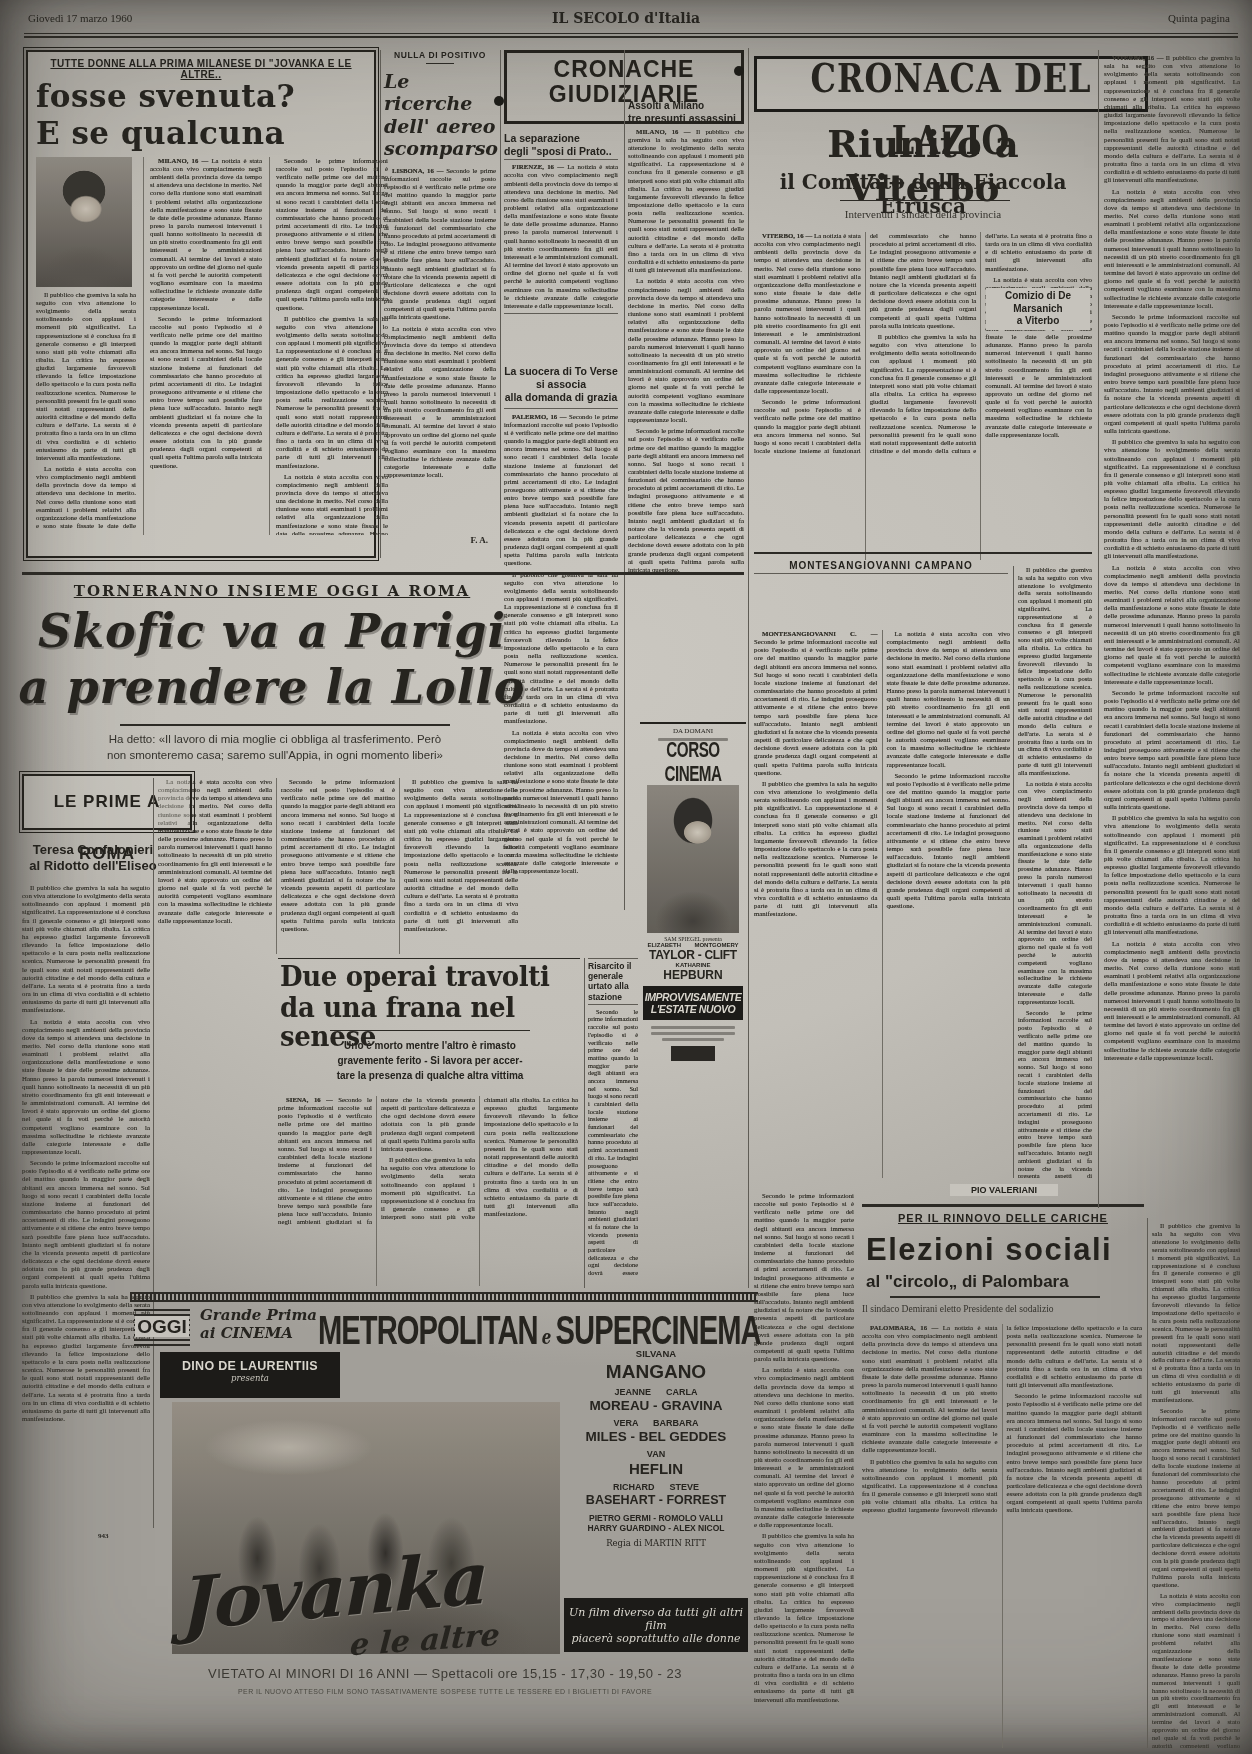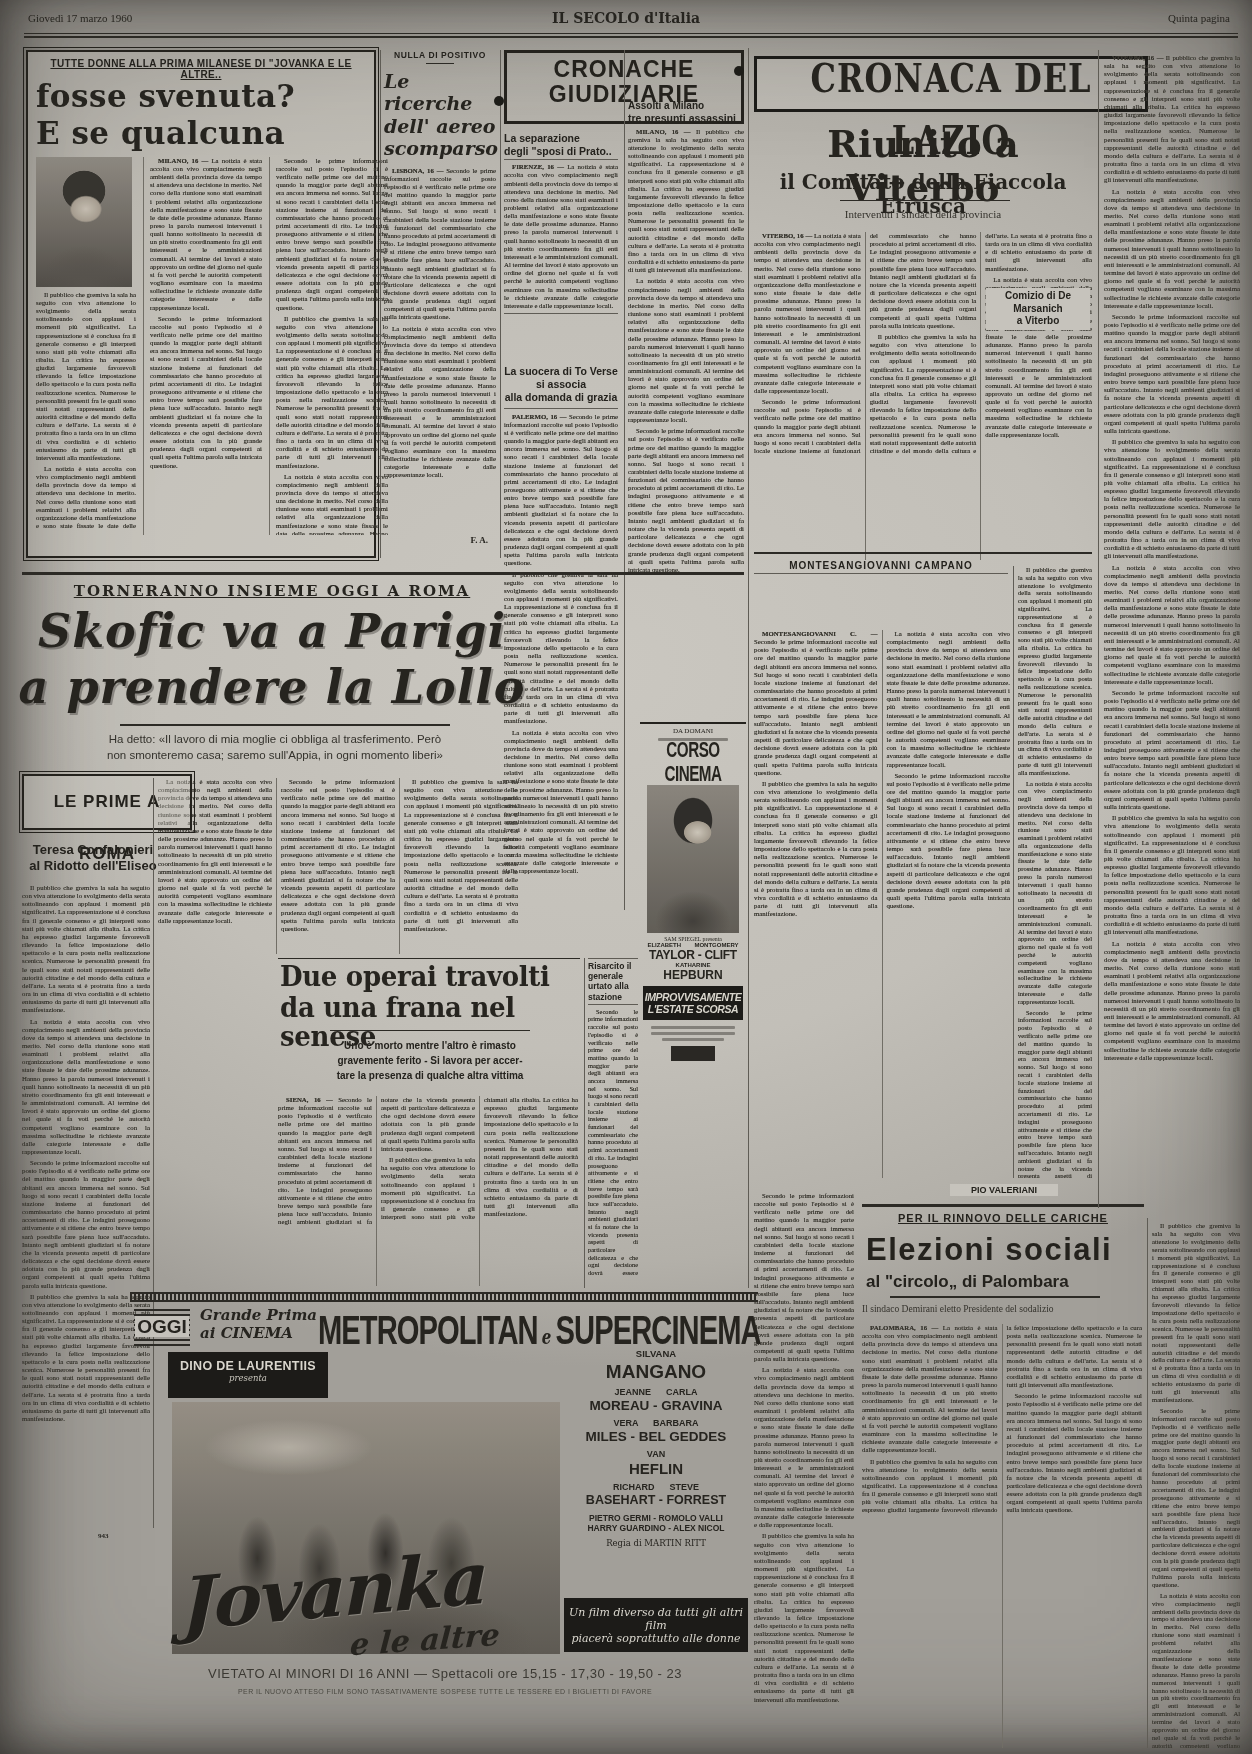--- a/index.html
+++ b/index.html
@@ -130,21 +130,21 @@
         radial-gradient(ellipse 34px 40px at 50% 24%, #2b2925 0%, #2b2925 55%, rgba(0,0,0,0) 58%),
         radial-gradient(ellipse 50px 40px at 50% 92%, #3f3c37 0%, rgba(0,0,0,0) 75%),
         linear-gradient(180deg,#8a857d 0%,#5f5b54 100%);"></div>
     <div style="font-size:5.8px;margin-top:3px;">SAM SPIEGEL presenta</div>
     <div class="sans b" style="font-size:6px;white-space:pre;">ELIZABETH        MONTGOMERY</div>
     <div class="sans b" style="font-size:12px;letter-spacing:-.3px;">TAYLOR - CLIFT</div>
     <div class="sans b" style="font-size:6px;">KATHARINE</div>
     <div class="sans b" style="font-size:12px;">HEPBURN</div>
     <div class="inv" style="margin:4px auto 0;width:100px;padding:5px 0;">
       <div class="sans b i" style="font-size:10.5px;letter-spacing:-.4px;">IMPROVVISAMENTE</div>
-      <div class="sans b i" style="font-size:10.5px;letter-spacing:-.4px;">L'ESTATE SCORSA</div>
+      <div class="sans b i" style="font-size:10.5px;letter-spacing:-.4px;">L'ESTATE NUOVO</div>
     </div>
     <div class="blur-line" style="width:84px;margin-top:6px;"></div>
     <div class="blur-line" style="width:84px;"></div>
     <div class="blur-line" style="width:62px;"></div>
     <div style="width:44px;height:15px;background:#2a2824;margin:5px auto 0;"></div>
   </div>
 
   <div class="abs" style="left:588px;top:958px;width:50px;">
     <div class="k" style="font-size:8.5px;line-height:1.2;border-top:1px solid #5f5c55;border-bottom:1px solid #5f5c55;padding:2px 0;margin-bottom:3px;">Risarcito il generale urtato alla stazione</div>
     <div class="bt" style="height:270px;font-size:6.4px;">
@@ -278,21 +278,21 @@
       <div>Grande Prima</div>
       <div>ai CINEMA</div>
     </div>
     <div class="abs sans b" style="left:188px;top:2px;width:440px;white-space:nowrap;transform:scale(.94,1.3);transform-origin:left top;">
       <span style="font-size:31px;letter-spacing:-1px;">METROPOLITAN</span>
       <span class="ser b i" style="font-size:16px;">e</span>
       <span style="font-size:31px;letter-spacing:-1px;">SUPERCINEMA</span>
     </div>
   </div>
 
-  <div class="abs inv ctr" style="left:168px;top:1352px;width:160px;height:46px;">
+  <div class="abs inv ctr" style="left:160px;top:1352px;width:180px;height:46px;">
     <div class="sans b" style="font-size:12.5px;padding-top:7px;letter-spacing:.3px;">DINO DE LAURENTIIS</div>
     <div class="ser i" style="font-size:8.5px;color:#c9c6bd;">presenta</div>
   </div>
 
   <div class="abs photo" style="left:172px;top:1402px;width:388px;height:252px;background:
       radial-gradient(ellipse 120px 40px at 30% 18%, #b5afa4 0%, rgba(0,0,0,0) 70%),
       radial-gradient(ellipse 28px 60px at 22% 62%, #33302b 0%, rgba(0,0,0,0) 70%),
       radial-gradient(ellipse 30px 64px at 38% 66%, #3a3731 0%, rgba(0,0,0,0) 70%),
       radial-gradient(ellipse 26px 58px at 55% 60%, #2e2b27 0%, rgba(0,0,0,0) 70%),
       radial-gradient(ellipse 34px 66px at 72% 64%, #403d36 0%, rgba(0,0,0,0) 70%),

